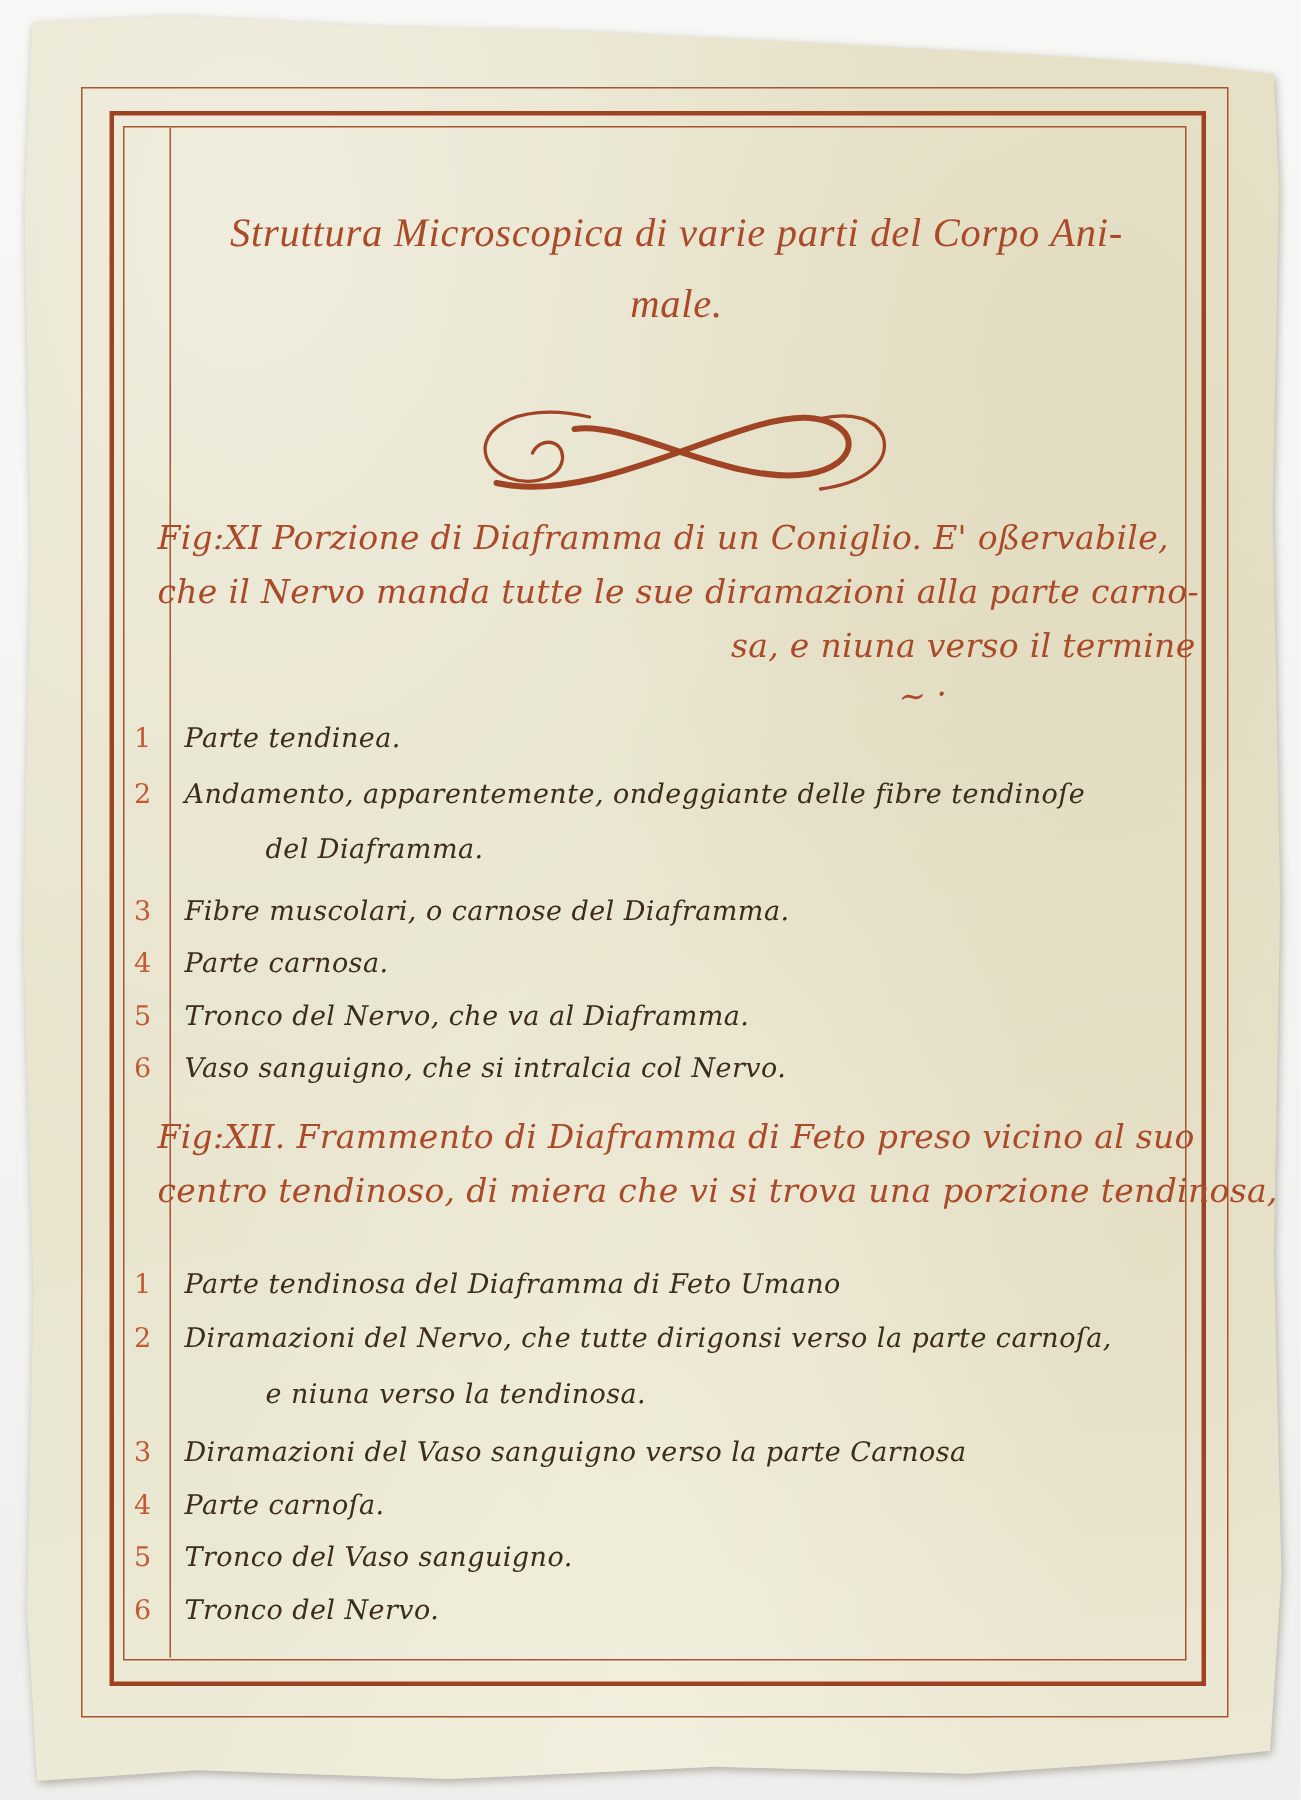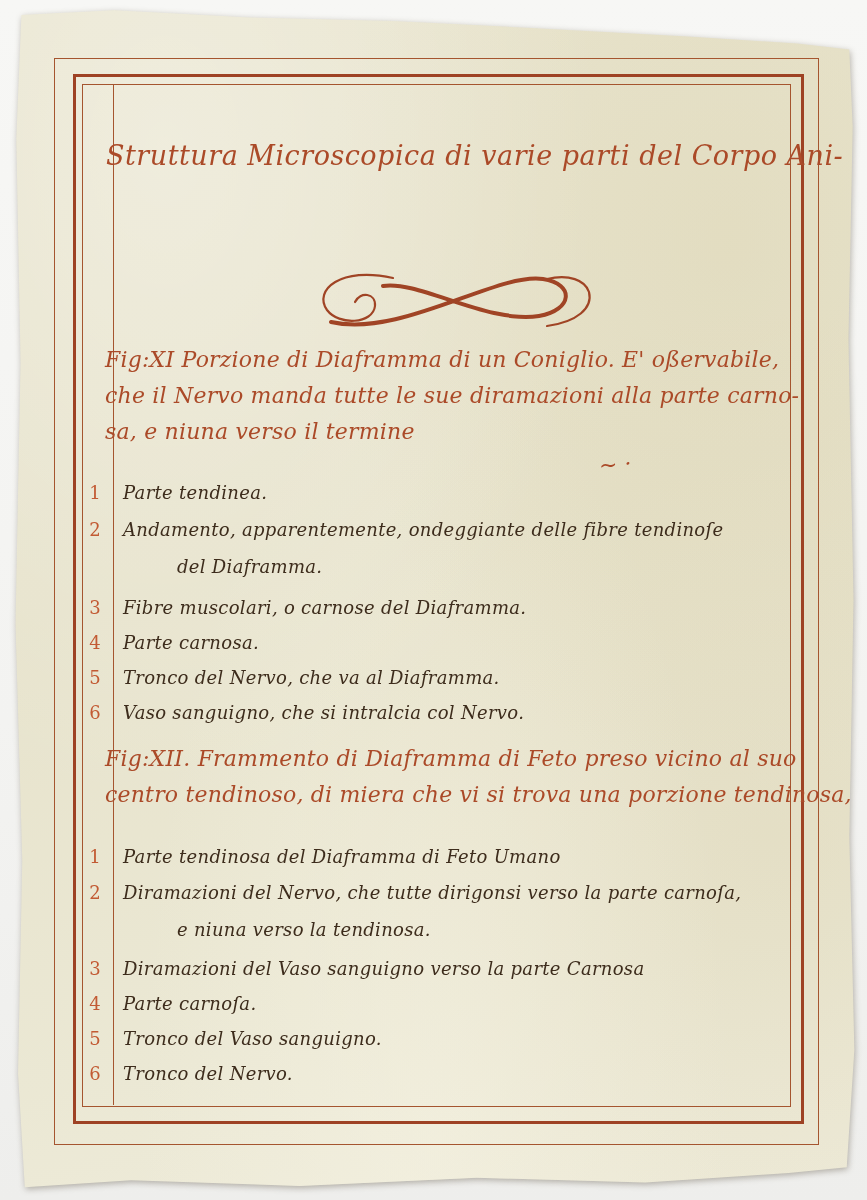--- a/index.html
+++ b/index.html
@@ -45,28 +45,28 @@
   .margin-rule{
     position:absolute;left:100px;top:77px;width:1px;height:1020px;
     background:var(--frame-thin,#b06038);
   }
   
   .ink-red{color:var(--red-ink,#ab4a28);}
   .ink-dark{color:var(--body-ink,#3d2c1c);}
   .title-block{
     position:absolute;left:93px;top:124px;width:690px;
     text-align:center;font-style:italic;font-size:27px;line-height:47px;
-    letter-spacing:.5px;white-space:nowrap;
+    letter-spacing:.5px;white-space:nowrap;font-family:Liberation Serif, serif;
   }
   .fig-heading{
     position:absolute;left:92px;width:692px;
     font-style:italic;font-size:22px;line-height:36px;letter-spacing:.2px;
   }
   .fig-heading .hl{white-space:nowrap;}
-  .hl-center{text-align:left;}
+  .hl-center{text-align:right;}
   .row{position:absolute;left:0;width:780px;}
   .row .num{
     position:absolute;left:64px;width:36px;text-align:center;
     font-size:18px;color:var(--number-ink,#c25a33);font-style:normal;
   }
   .row .txt{
     position:absolute;left:110px;white-space:nowrap;
     font-style:italic;font-size:18px;letter-spacing:.3px;
   }
   .row.cont .txt{left:164px;}
@@ -82,20 +82,21 @@
 <div class="paper-wrap">
   <div class="paper">
 
     <div class="frame-outer"></div>
     <div class="frame-thick"></div>
     <div class="frame-inner"></div>
     <div class="margin-rule"></div>
 
     <div class="title-block ink-red">
       <div>Struttura Microscopica di varie parti del Corpo Ani-</div>
+      <div>male.</div>
     </div>
 
     <svg class="flourish" width="300" height="74" viewBox="0 0 300 74">
       <g fill="none" stroke="#a04425" stroke-linecap="round">
         <path d="M92 14 C40 2 12 26 26 46 C38 62 72 60 74 42 C75 29 59 27 54 38" stroke-width="2.2"></path>
         <path d="M30 58 C100 74 196 8 242 15 C274 20 272 46 238 52 C186 60 118 16 82 22" stroke-width="4"></path>
         <path d="M246 15 C268 10 284 16 288 28 C292 44 276 58 246 62" stroke-width="2.2"></path>
       </g>
     </svg>
 

